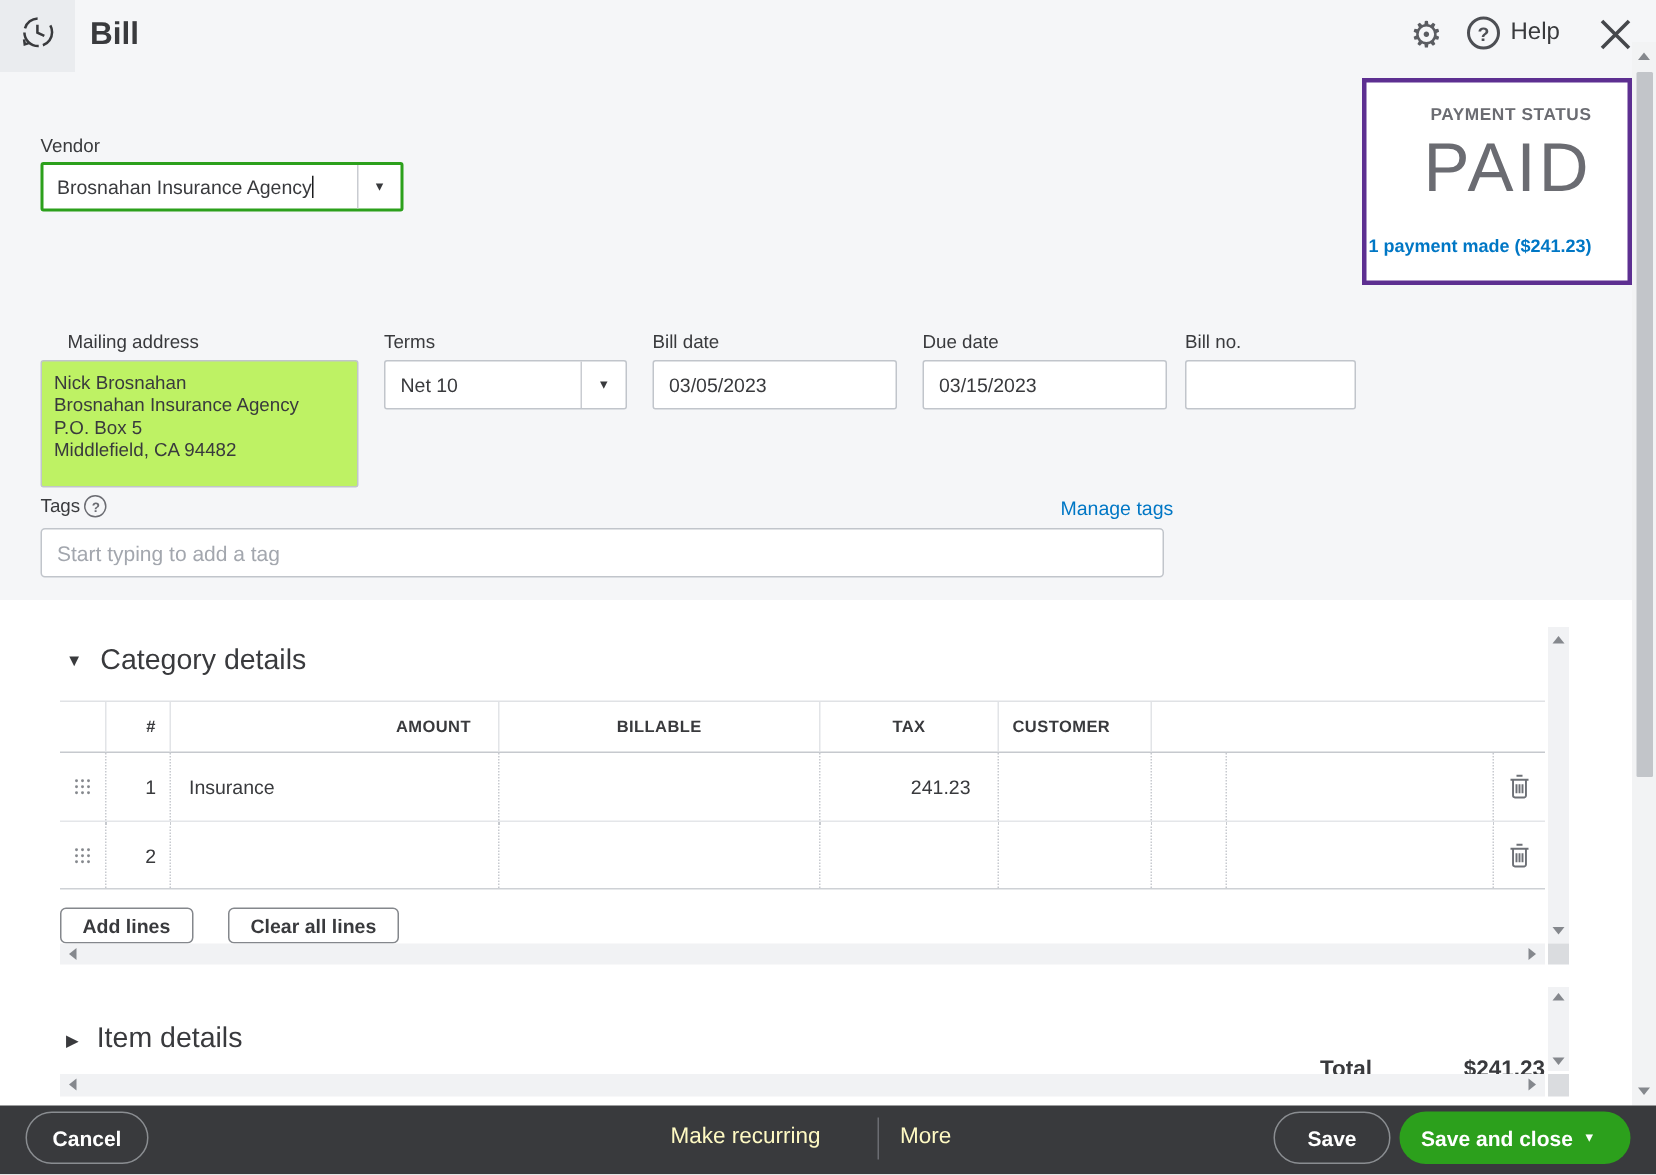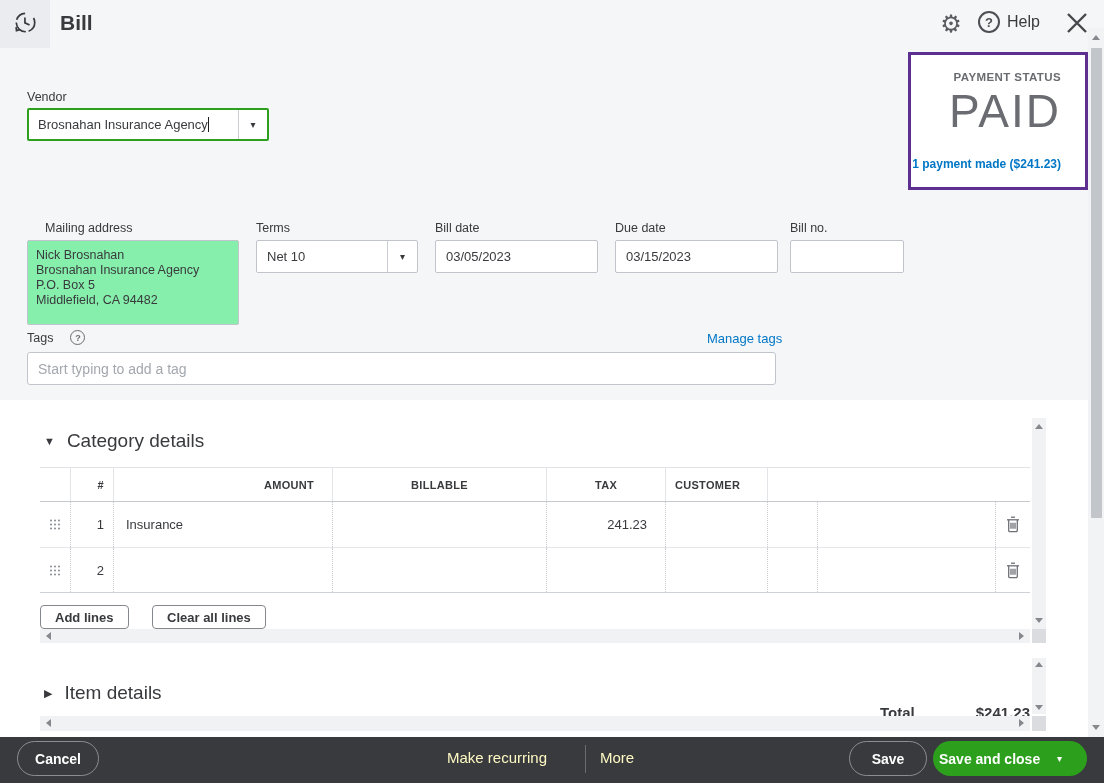--- a/index.html
+++ b/index.html
@@ -27,29 +27,29 @@
   .fld-label { position:absolute; font-size:12.5px; color:#393a3d; }
   .txt-input { position:absolute; background:#fff; border:1px solid #c1c5cb; border-radius:2px; font-size:13px; color:#393a3d; padding:0 10px; font-family:inherit; outline:none; }
 
   
   .vendor-box { position:absolute; left:27px; top:108px; width:242px; height:33px; background:#fff; border:2px solid #2ca01c; border-radius:2px; display:flex; align-items:center; }
   .vendor-text { flex:1; padding-left:9px; font-size:13px; color:#393a3d; white-space:nowrap; overflow:hidden; }
   .caret-bar { display:inline-block; width:1px; height:15px; background:#1b1c1e; vertical-align:-3px; }
   .vendor-arrow { width:29px; height:100%; border-left:1px solid #c9ccd1; display:flex; align-items:center; justify-content:center; color:#393a3d; font-size:10px; cursor:pointer; }
 
   
-  .addr-box { position:absolute; left:27px; top:240px; width:212px; height:85px; background:#86efac; border:1px solid #c1c5cb; border-radius:2px; font-size:12.5px; line-height:15px; color:#393a3d; padding:7px 8px; white-space:pre-line; }
+  .addr-box { position:absolute; left:27px; top:240px; width:212px; height:85px; background:#bef264; border:1px solid #c1c5cb; border-radius:2px; font-size:12.5px; line-height:15px; color:#393a3d; padding:7px 8px; white-space:pre-line; }
 
   
   .terms-box { position:absolute; left:256px; top:240px; width:162px; height:33px; background:#fff; border:1px solid #c1c5cb; border-radius:2px; display:flex; align-items:center; cursor:pointer; }
   .terms-text { flex:1; padding-left:10px; font-size:13px; color:#393a3d; }
   .terms-arrow { width:30px; height:100%; border-left:1px solid #c9ccd1; display:flex; align-items:center; justify-content:center; color:#393a3d; font-size:10px; }
 
   
-  .tags-label-wrap { position:absolute; left:27px; top:330px; display:flex; align-items:center; gap:17px; }
+  .tags-label-wrap { position:absolute; left:27px; top:330px; display:flex; align-items:flex-start; gap:3px; }
   .q-circ { width:15px; height:15px; border:1.3px solid #6b6c72; border-radius:50%; font-size:9px; color:#6b6c72; display:flex; align-items:center; justify-content:center; font-weight:bold; cursor:pointer; }
   .manage-tags { position:absolute; left:707px; top:331px; font-size:13px; color:#0077c5; cursor:pointer; }
   .tags-input { left:27px; top:352px; width:749px; height:33px; border-radius:3px; font-size:14px; }
   .tags-input::placeholder { color:#a3a7ae; }
 
   
   .sect-hdr { position:absolute; display:flex; align-items:center; gap:12px; cursor:pointer; }
   .sect-tri { font-size:11px; color:#393a3d; }
   .sect-title { font-size:19px; color:#393a3d; }
 
@@ -82,21 +82,21 @@
   .tri-down  { border-left:4px solid transparent; border-right:4px solid transparent; border-top:5px solid #85888d; }
   .tri-left  { border-top:4px solid transparent; border-bottom:4px solid transparent; border-right:5px solid #85888d; }
   .tri-right { border-top:4px solid transparent; border-bottom:4px solid transparent; border-left:5px solid #85888d; }
 
   
   .footer { position:absolute; left:0; top:737px; width:1104px; height:46px; background:#393a3d; }
   .pill { position:absolute; top:4px; height:35px; border-radius:18px; background:transparent; border:1px solid #8a8d91; color:#fff; font-size:14px; font-weight:bold; font-family:inherit; cursor:pointer; }
   .ftr-txtbtn { position:absolute; top:12px; color:#fef9c3; font-size:15px; cursor:pointer; }
   .ftr-div { position:absolute; left:585px; top:8px; width:1px; height:28px; background:#6b6c72; }
   .green-pill { position:absolute; left:933px; top:4px; width:154px; height:35px; border-radius:18px; background:#2ca01c; border:none; color:#fff; display:flex; align-items:center; cursor:pointer; }
-  .green-pill .lbl { flex:1; text-align:left; font-size:14px; font-weight:bold; padding-left:6px; }
+  .green-pill .lbl { flex:1; text-align:center; font-size:14px; font-weight:bold; padding-left:6px; }
   .green-pill .dd { width:30px; font-size:10px; color:#fff; text-align:left; }
 </style>
 </head>
 <body>
 
 <div class="screen">
   <div class="top-section"></div>
 
   <div class="hdr-iconbox">
     <span>

